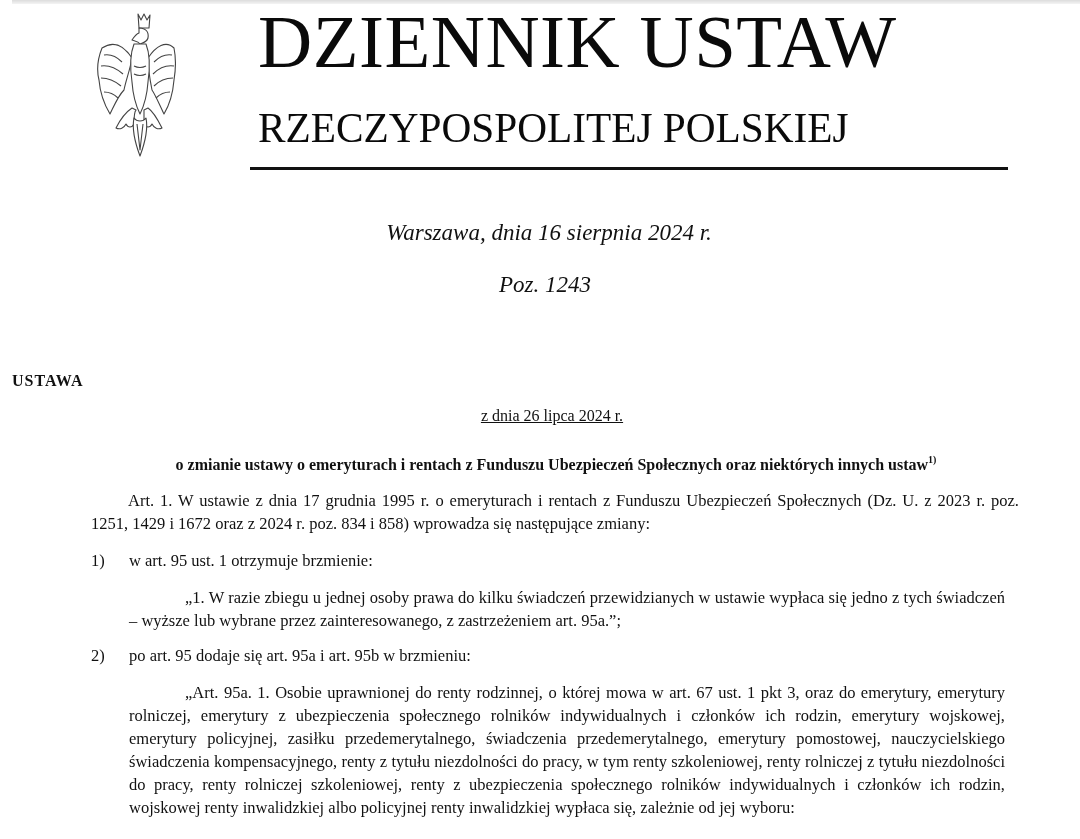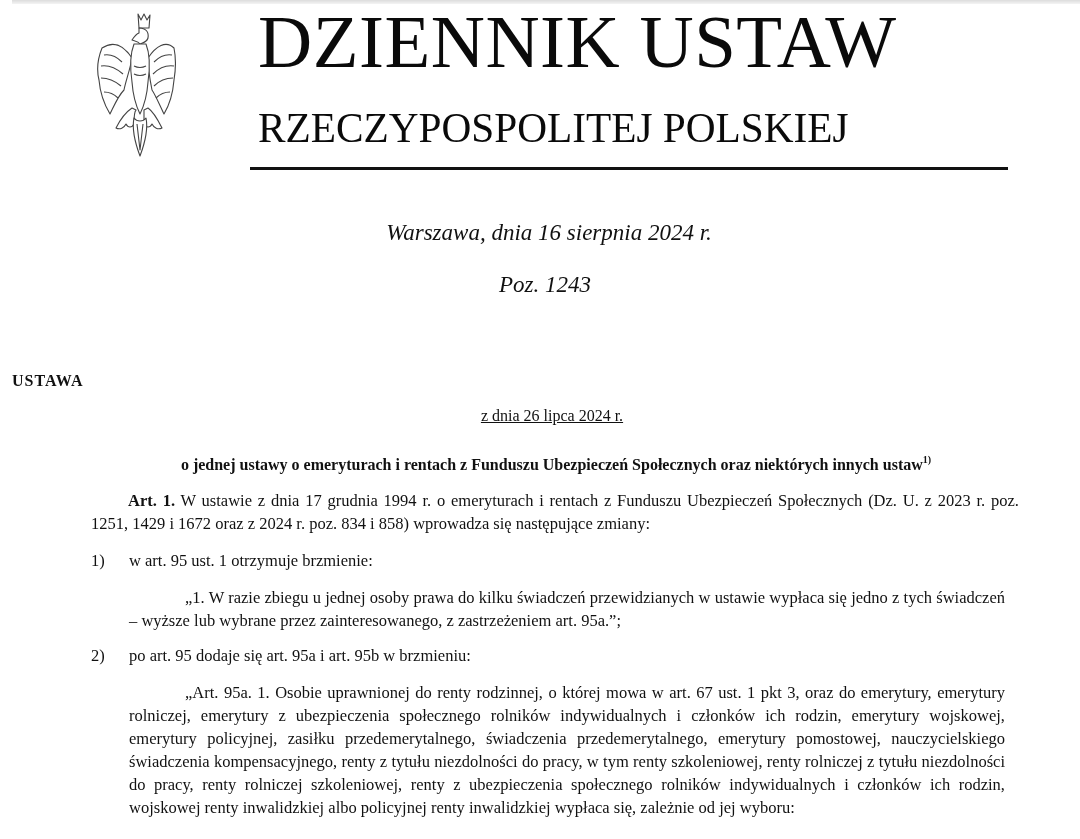--- a/index.html
+++ b/index.html
@@ -52,21 +52,21 @@
       position: absolute; left: 0; width: 1080px; top: 449px;
       text-align: center; font-size: 16px; font-weight: bold; line-height: 22px;
       margin-left: 4px;
     }
     .act-title sup { font-size: 10px; font-weight: bold; vertical-align: 7px; }
     .body-text { font-size: 16.5px; line-height: 23px; text-align: justify; }
     .para {
       position: absolute; left: 79px; width: 928px;
     }
     .para.art1 { top: 489px; text-indent: 37px; }
-    .art-label { font-weight: bold; }
+    .art-label { font-weight: normal; }
     .point {
       position: absolute; left: 79px; width: 928px; display: flex;
     }
     .point .num { width: 38px; flex: none; }
     .point .txt { flex: 1; }
     .point.p1 { top: 549px; }
     .point.p2 { top: 644px; }
     .quote {
       position: absolute; left: 117px; width: 876px; text-indent: 56px;
     }
@@ -117,25 +117,25 @@
   <div class="place-date">
     <span>Warszawa, dnia 16 sierpnia 2024 r.</span>
   </div>
   <div class="poz">
     <span>Poz. 1243</span>
   </div>
 
   <div class="act-type">USTAWA</div>
   <div class="act-date">z dnia 26 lipca 2024 r.</div>
   <div class="act-title">
-    <span>o jednej ustawy o emeryturach i rentach z Funduszu Ubezpieczeń Społecznych oraz niektórych innych ustaw</span><sup>1)</sup>
+    <span>o zmianie ustawy o emeryturach i rentach z Funduszu Ubezpieczeń Społecznych oraz niektórych innych ustaw</span><sup>1)</sup>
   </div>
 
   <div class="para art1 body-text">
-    <span class="art-label">Art. 1.</span><span> W ustawie z dnia 17 grudnia 1994 r. o emeryturach i rentach z Funduszu Ubezpieczeń Społecznych (Dz. U. z 2023 r. poz. 1251, 1429 i 1672 oraz z 2024 r. poz. 834 i 858) wprowadza się następujące zmiany:</span>
+    <span class="art-label">Art. 1.</span><span> W ustawie z dnia 17 grudnia 1995 r. o emeryturach i rentach z Funduszu Ubezpieczeń Społecznych (Dz. U. z 2023 r. poz. 1251, 1429 i 1672 oraz z 2024 r. poz. 834 i 858) wprowadza się następujące zmiany:</span>
   </div>
 
   <div class="point p1 body-text">
     <span class="num">1)</span>
     <span class="txt">w art. 95 ust. 1 otrzymuje brzmienie:</span>
   </div>
   <div class="quote q1 body-text">„1. W razie zbiegu u jednej osoby prawa do kilku świadczeń przewidzianych w ustawie wypłaca się jedno z tych świadczeń – wyższe lub wybrane przez zainteresowanego, z zastrzeżeniem art. 95a.”;</div>
 
   <div class="point p2 body-text">
     <span class="num">2)</span>

